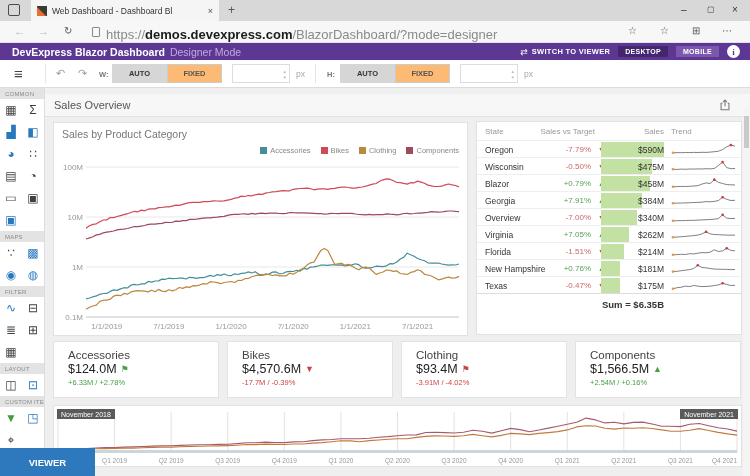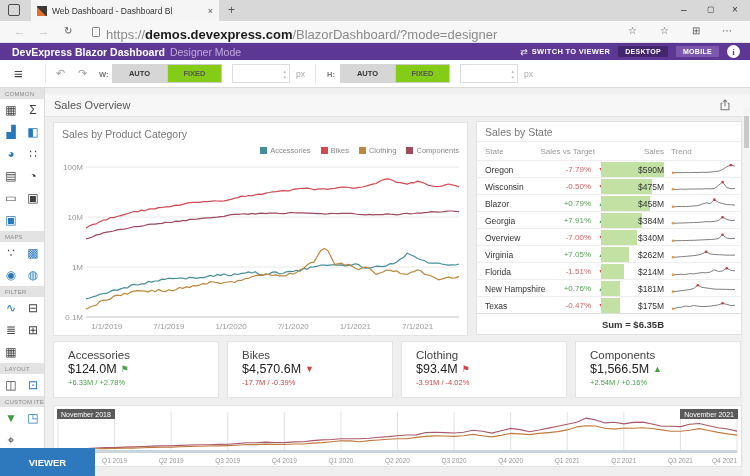--- a/index.html
+++ b/index.html
@@ -34,21 +34,21 @@
   .info-circle{width:13px;height:13px;border-radius:50%;background:#fff;color:#5c3894;font-size:9px;font-weight:bold;font-family:"Liberation Serif",serif;display:flex;align-items:center;justify-content:center;cursor:pointer;}
   
   .dtoolbar{position:absolute;left:0;top:60px;right:0;height:28px;background:#fff;border-bottom:1px solid #dcdcdc;}
   .hamburger{position:absolute;left:14px;top:5px;font-size:15px;color:#444;cursor:pointer;}
   .tb-div{position:absolute;top:4px;bottom:4px;width:1px;background:#e5e5e5;}
   .undo,.redo{position:absolute;top:7px;font-size:11px;color:#9a9a9a;cursor:pointer;}
   .wh-lbl{position:absolute;top:10px;font-size:7.5px;font-weight:bold;color:#777;}
   .seg{position:absolute;top:4px;display:flex;height:19px;}
   .seg span{width:55px;display:flex;align-items:center;justify-content:center;font-size:7.5px;font-weight:bold;cursor:pointer;}
   .seg .on{background:#d6d6d6;color:#333;}
-  .seg .off{background:#84cc16;border:1px solid #ccc;color:#555;}
+  .seg .off{background:#fdba74;border:1px solid #ccc;color:#555;}
   .spin{position:absolute;top:4px;width:58px;height:19px;border:1px solid #ddd;background:#fff;}
   .spin .arr{position:absolute;right:3px;top:3px;display:flex;flex-direction:column;font-size:5px;line-height:6px;color:#bbb;}
   .px-lbl{position:absolute;top:9px;font-size:8.5px;color:#aaa;}
   
   .sidebar{position:absolute;left:0;top:88px;width:45px;bottom:0;background:#fff;border-right:1px solid #ddd;overflow:hidden;}
   .s-label{background:#e3e3e3;color:#8a8a8a;font-size:6px;padding:3px 0 2px 5px;letter-spacing:.2px;white-space:nowrap;}
   .s-grid{display:grid;grid-template-columns:1fr 1fr;}
   .s-item{height:22px;display:flex;align-items:center;justify-content:center;font-size:12px;color:#3f3f3f;cursor:pointer;}
   .s-item.blue{color:#2878be;} .s-item.green{color:#3d9e3d;}
   .viewer-btn{position:absolute;left:0;top:448px;width:95px;height:28px;background:#2e79bd;color:#fff;font-size:9.5px;font-weight:bold;display:flex;align-items:center;justify-content:center;z-index:9;cursor:pointer;}
@@ -311,21 +311,20 @@
           <text x="299.38888888888886" y="168" text-anchor="middle" font-size="8" fill="#999" font-family="Liberation Sans, sans-serif">1/1/2021</text>
           <text x="361.55555555555554" y="168" text-anchor="middle" font-size="8" fill="#999" font-family="Liberation Sans, sans-serif">7/1/2021</text>
           <polyline points="30.0,137.9 33.5,137.0 36.9,135.8 40.4,134.9 43.8,133.3 47.3,132.5 50.7,132.4 54.2,130.4 57.6,128.9 61.1,129.4 64.5,127.9 68.0,126.7 71.4,127.0 74.9,124.2 78.4,123.4 81.8,124.0 85.3,122.9 88.7,122.9 92.2,120.4 95.6,121.1 99.1,120.0 102.5,119.9 106.0,118.1 109.4,118.3 112.9,117.2 116.3,117.7 119.8,117.5 123.3,117.1 126.7,117.2 130.2,118.0 133.6,116.3 137.1,116.7 140.5,117.3 144.0,116.6 147.4,116.7 150.9,115.6 154.3,114.4 157.8,115.5 161.2,113.6 164.7,114.4 168.1,113.0 171.6,114.3 175.1,114.7 178.5,112.8 182.0,113.5 185.4,112.4 188.9,112.2 192.3,110.9 195.8,112.0 199.2,110.7 202.7,113.3 206.1,113.8 209.6,113.6 213.0,113.0 216.5,111.1 220.0,110.9 223.4,112.8 226.9,112.5 230.3,110.8 233.8,110.3 237.2,110.5 240.7,109.3 244.1,110.1 247.6,107.4 251.0,108.2 254.5,106.1 257.9,105.9 261.4,105.2 264.9,104.0 268.3,104.2 271.8,104.4 275.2,103.9 278.7,103.9 282.1,104.2 285.6,103.9 289.0,104.8 292.5,104.4 295.9,103.9 299.4,102.8 302.8,103.7 306.3,106.6 309.8,107.1 313.2,107.0 316.7,106.3 320.1,105.2 323.6,105.4 327.0,105.7 330.5,104.8 333.9,102.7 337.4,102.8 340.8,101.0 344.3,98.0 347.7,96.4 351.2,92.2 354.6,93.8 358.1,95.3 361.6,97.5 365.0,98.7 368.5,99.8 371.9,101.8 375.4,102.2 378.8,102.1 382.3,102.0 385.7,103.0 389.2,103.6 392.6,104.1 396.1,103.8 399.5,104.0 403.0,103.0" fill="none" stroke="#458e99" stroke-width="1.2" stroke-linejoin="round"></polyline>
           <polyline points="30.0,67.3 33.5,64.8 36.9,63.4 40.4,62.8 43.8,60.8 47.3,59.0 50.7,58.9 54.2,56.6 57.6,56.6 61.1,55.5 64.5,54.6 68.0,53.6 71.4,52.7 74.9,51.5 78.4,50.3 81.8,50.8 85.3,49.1 88.7,49.8 92.2,48.2 95.6,47.9 99.1,47.9 102.5,46.6 106.0,46.5 109.4,45.9 112.9,45.9 116.3,45.1 119.8,44.2 123.3,44.3 126.7,43.3 130.2,42.3 133.6,41.7 137.1,41.4 140.5,41.3 144.0,41.3 147.4,40.7 150.9,40.7 154.3,40.3 157.8,39.8 161.2,40.0 164.7,40.1 168.1,39.8 171.6,39.1 175.1,38.4 178.5,37.2 182.0,36.6 185.4,35.1 188.9,35.5 192.3,34.5 195.8,34.9 199.2,33.8 202.7,33.2 206.1,33.4 209.6,32.1 213.0,31.5 216.5,30.8 220.0,30.7 223.4,30.1 226.9,29.6 230.3,29.9 233.8,29.8 237.2,28.3 240.7,27.8 244.1,27.5 247.6,27.3 251.0,27.2 254.5,27.7 257.9,28.8 261.4,28.2 264.9,27.9 268.3,27.8 271.8,28.4 275.2,27.6 278.7,27.4 282.1,26.6 285.6,26.1 289.0,26.0 292.5,26.5 295.9,27.2 299.4,27.2 302.8,26.4 306.3,26.0 309.8,25.2 313.2,24.1 316.7,23.1 320.1,22.5 323.6,20.3 327.0,18.8 330.5,17.8 333.9,18.2 337.4,19.8 340.8,21.5 344.3,21.6 347.7,22.4 351.2,23.1 354.6,21.7 358.1,21.8 361.6,20.1 365.0,21.1 368.5,22.3 371.9,24.1 375.4,24.9 378.8,25.5 382.3,25.5 385.7,25.2 389.2,23.9 392.6,23.0 396.1,23.9 399.5,24.5 403.0,25.9" fill="none" stroke="#cf4a54" stroke-width="1.2" stroke-linejoin="round"></polyline>
           <polyline points="30.0,148.3 33.5,146.2 36.9,145.0 40.4,144.1 43.8,140.4 47.3,139.2 50.7,139.2 54.2,138.2 57.6,135.2 61.1,134.2 64.5,134.7 68.0,132.4 71.4,133.2 74.9,130.9 78.4,130.2 81.8,129.6 85.3,129.8 88.7,130.1 92.2,130.9 95.6,129.2 99.1,130.7 102.5,128.4 106.0,130.1 109.4,130.6 112.9,128.8 116.3,129.9 119.8,128.7 123.3,126.5 126.7,127.4 130.2,125.9 133.6,126.4 137.1,124.7 140.5,124.8 144.0,123.8 147.4,122.6 150.9,123.0 154.3,120.7 157.8,121.0 161.2,121.7 164.7,122.7 168.1,121.5 171.6,121.0 175.1,120.5 178.5,121.5 182.0,119.4 185.4,119.5 188.9,117.7 192.3,117.5 195.8,115.8 199.2,114.7 202.7,114.2 206.1,114.4 209.6,112.9 213.0,113.7 216.5,114.5 220.0,113.9 223.4,114.9 226.9,114.9 230.3,114.8 233.8,112.1 237.2,113.2 240.7,111.2 244.1,108.7 247.6,107.2 251.0,104.1 254.5,101.8 257.9,101.2 261.4,95.1 264.9,89.4 268.3,87.4 271.8,89.5 275.2,96.2 278.7,103.4 282.1,102.8 285.6,102.2 289.0,104.2 292.5,103.4 295.9,105.1 299.4,107.2 302.8,108.8 306.3,106.6 309.8,106.1 313.2,107.0 316.7,110.3 320.1,113.4 323.6,112.0 327.0,111.0 330.5,109.0 333.9,109.4 337.4,110.3 340.8,109.9 344.3,112.5 347.7,112.8 351.2,113.5 354.6,111.4 358.1,110.6 361.6,108.7 365.0,110.0 368.5,113.3 371.9,114.0 375.4,115.0 378.8,116.8 382.3,118.8 385.7,118.1 389.2,116.9 392.6,116.2 396.1,117.1 399.5,116.9 403.0,115.4" fill="none" stroke="#bb883e" stroke-width="1.2" stroke-linejoin="round"></polyline>
           <polyline points="30.0,78.0 33.5,76.9 36.9,75.7 40.4,73.9 43.8,73.4 47.3,71.8 50.7,71.1 54.2,70.6 57.6,70.0 61.1,68.9 64.5,68.4 68.0,68.1 71.4,67.5 74.9,66.5 78.4,65.5 81.8,65.7 85.3,65.1 88.7,64.5 92.2,63.4 95.6,63.2 99.1,63.2 102.5,62.7 106.0,62.4 109.4,61.4 112.9,61.5 116.3,61.3 119.8,60.1 123.3,60.4 126.7,59.7 130.2,59.6 133.6,58.4 137.1,58.3 140.5,58.1 144.0,57.6 147.4,57.1 150.9,56.9 154.3,56.9 157.8,56.4 161.2,56.1 164.7,55.6 168.1,55.4 171.6,54.4 175.1,53.6 178.5,53.4 182.0,53.4 185.4,53.0 188.9,52.9 192.3,53.3 195.8,52.4 199.2,53.1 202.7,52.3 206.1,52.1 209.6,52.6 213.0,52.1 216.5,52.1 220.0,52.1 223.4,52.5 226.9,52.6 230.3,52.3 233.8,51.5 237.2,51.7 240.7,51.8 244.1,51.9 247.6,51.9 251.0,52.2 254.5,52.2 257.9,52.3 261.4,52.7 264.9,52.5 268.3,53.2 271.8,52.9 275.2,52.3 278.7,52.5 282.1,52.6 285.6,52.4 289.0,52.4 292.5,52.4 295.9,52.4 299.4,53.0 302.8,53.5 306.3,53.6 309.8,53.9 313.2,53.3 316.7,53.8 320.1,53.6 323.6,53.5 327.0,53.6 330.5,52.8 333.9,53.1 337.4,53.3 340.8,53.9 344.3,53.3 347.7,52.5 351.2,52.3 354.6,52.8 358.1,52.5 361.6,52.0 365.0,52.2 368.5,51.6 371.9,51.3 375.4,50.7 378.8,50.9 382.3,51.2 385.7,51.0 389.2,50.4 392.6,50.0 396.1,50.0 399.5,50.4 403.0,50.6" fill="none" stroke="#9c4a5c" stroke-width="1.2" stroke-linejoin="round"></polyline>
         </svg></div>
   </div>
 
   <div class="panel" id="tablePanel">
-    <div class="tbl-title">Sales by State</div>
     <div class="tbl-head">
       <span style="left:8px;">State</span>
       <span style="right:146px;">Sales vs Target</span>
       <span style="right:77px;">Sales</span>
       <span style="left:194px;">Trend</span>
     </div>
     <div id="stateRows">
         <div class="trow">
           <span class="t-state">Oregon</span>
           <span class="t-pct pct-down">-7.79%</span>

